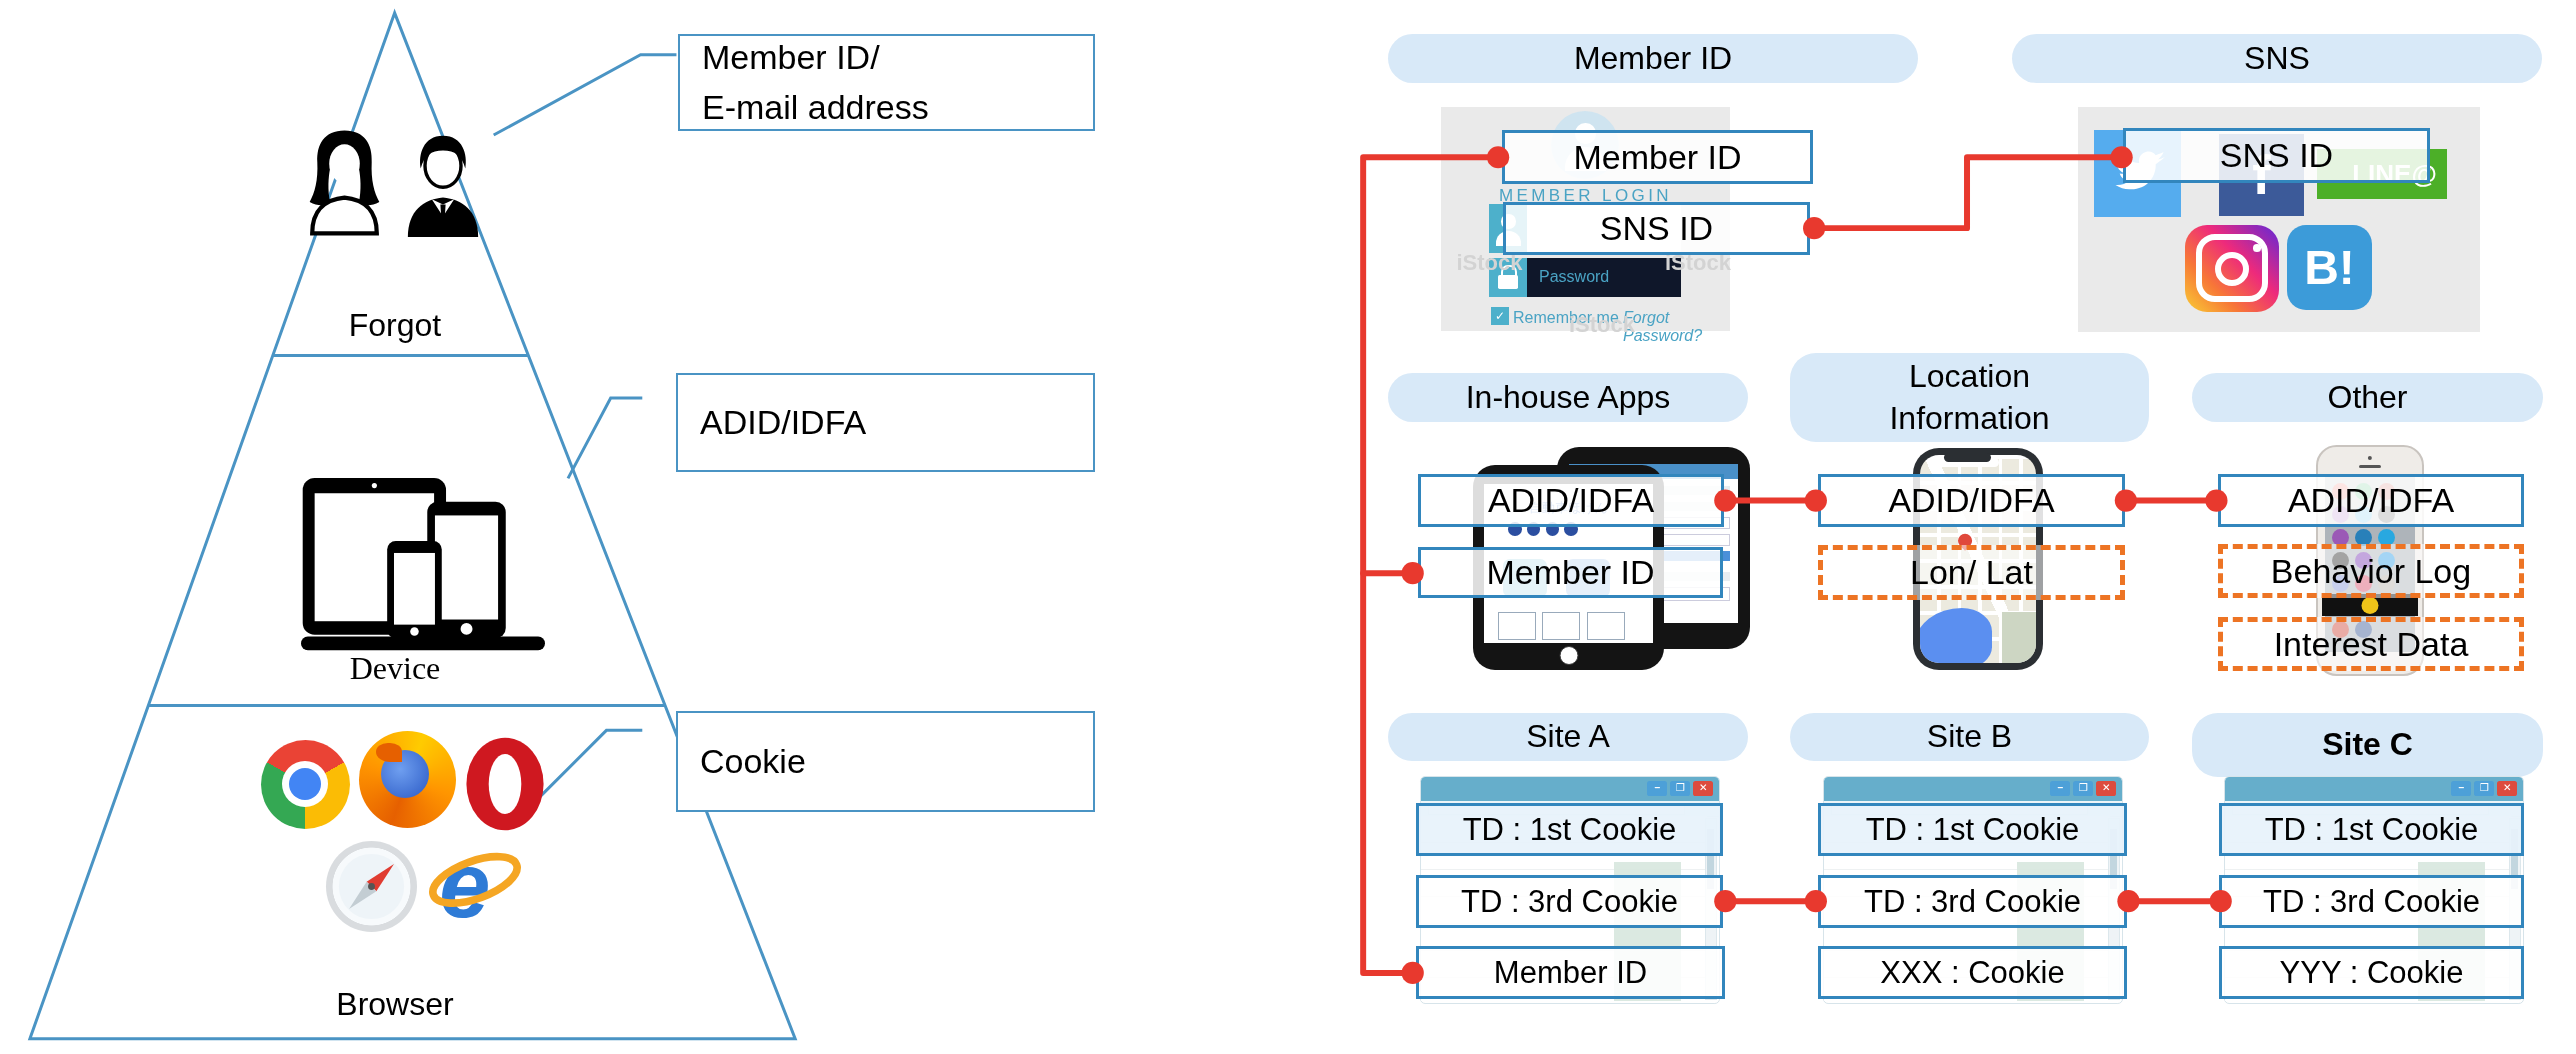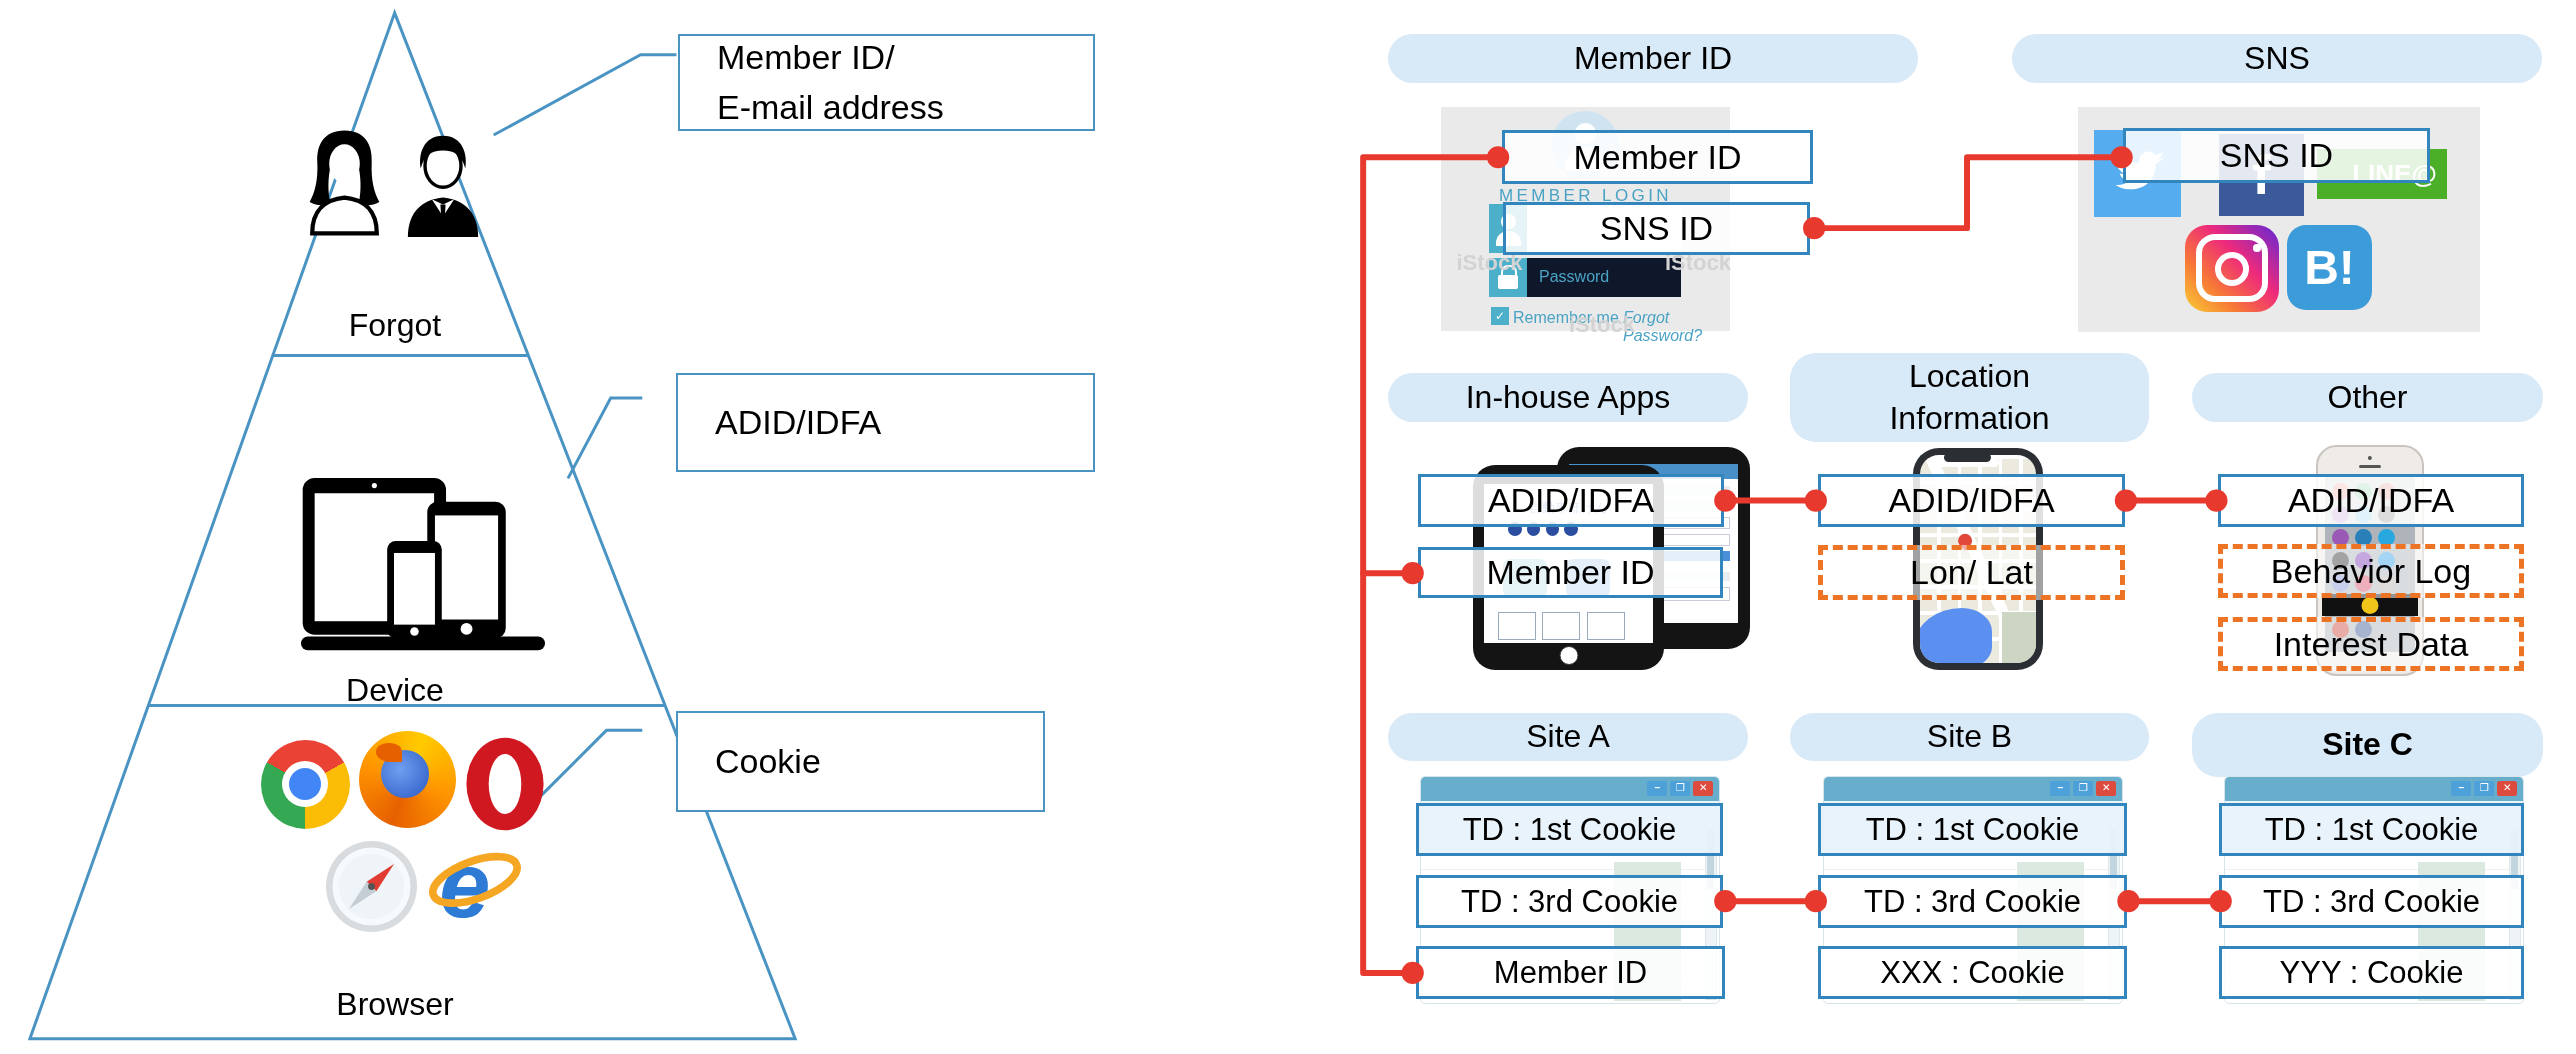--- a/index.html
+++ b/index.html
@@ -12,21 +12,21 @@
         font-size:32px;color:#000;text-align:center;white-space:pre-line;line-height:1.3;}
   
   .obox{position:absolute;background:rgba(255,255,255,.86);border:3.4px solid #3286bd;box-sizing:border-box;
         display:flex;align-items:center;justify-content:center;font-size:34px;color:#000;z-index:6;}
   .obox.tint{background:rgba(231,242,251,.93);}
   
   .dbox{position:absolute;background:rgba(255,255,255,.55);border:5.1px dashed #ed7424;box-sizing:border-box;
         display:flex;align-items:center;justify-content:center;font-size:34px;color:#000;z-index:6;}
   
   .callout{position:absolute;background:#fff;border:2.6px solid #4a94c4;box-sizing:border-box;display:flex;
-           flex-direction:column;justify-content:center;padding-left:37px;font-size:34px;line-height:1.45;z-index:5;}
+           flex-direction:column;justify-content:center;padding-left:22px;font-size:34px;line-height:1.45;z-index:5;}
   .lvl{position:absolute;font-size:32px;color:#000;text-align:center;transform:translate(-50%,-50%);}
   
   .gpanel{position:absolute;background:#eaeaea;z-index:2;}
   .wm{position:absolute;color:#d3d3d3;font-size:22px;font-weight:bold;z-index:3;}
   
   .teal{background:#4db0cb;}
   .tealtxt{color:#4aa3c4;}
   
   .bwin{position:absolute;background:#fff;border:1.7px solid #d7e4ea;border-radius:5.1px;z-index:2;}
   .btitle{position:absolute;left:0;right:0;top:0;height:24px;background:#66aecb;border-radius:4.3px 4.3px 0 0;}
@@ -57,21 +57,21 @@
       <path d="M462,15 L35,1216 L931,1216 Z"></path>
       <line x1="319" y1="416" x2="619" y2="416"></line>
       <line x1="174" y1="826" x2="779" y2="826"></line>
       <path d="M578,158 L750,64 L792,64"></path>
       <path d="M665,560 L715,466 L752,466"></path>
       <path d="M630,935 L710,855 L752,855"></path>
     </g>
   </svg>
 
   <div class="lvl" style="left:395px;top:325px;">Forgot</div>
-  <div class="lvl" style="left:395px;top:690px;">Device</div>
+  <div class="lvl" style="left:395px;top:668px;font-family:Liberation Serif, serif;">Device</div>
   <div class="lvl" style="left:395px;top:1004px;">Browser</div>
 
   <svg class="abs" style="left:302px;top:128px;z-index:2" width="85" height="108" viewBox="0 0 100 127">
     <path d="M50 3 C26 3 17 20 18 40 C19 62 15 76 9 87 C18 92 27 92 33 88 C30 72 31 58 33 48 C39 56 61 56 67 48 C69 58 70 72 67 88 C73 92 82 92 91 87 C85 76 81 62 82 40 C83 20 74 3 50 3 Z" fill="#000"></path>
     <ellipse cx="50" cy="42" rx="18" ry="23" fill="#fff"></ellipse>
     <path d="M12 124 C12 96 28 84 50 82 C72 84 88 96 88 124 Z" fill="#fff" stroke="#000" stroke-width="5"></path>
   </svg>
   <svg class="abs" style="left:401px;top:129px;z-index:2" width="84" height="108" viewBox="0 0 98 126">
     <ellipse cx="49" cy="43" rx="21" ry="25" fill="#fff" stroke="#000" stroke-width="4"></ellipse>
     <path d="M49 8 C26 8 20 30 23 46 C27 31 35 25 49 25 C63 25 71 31 75 46 C78 30 72 8 49 8 Z" fill="#000"></path>
@@ -120,21 +120,21 @@
     <ellipse cx="56" cy="48" rx="52" ry="22" fill="none" stroke="#f5a623" stroke-width="9" transform="rotate(-20 56 48)"></ellipse>
   </svg>
 
   <div class="callout" style="left:678px;top:34px;width:417px;height:97px;">
     <span>Member ID/</span>
     <span>E-mail address</span>
   </div>
   <div class="callout" style="left:676px;top:373px;width:419px;height:99px;">
     <span>ADID/IDFA</span>
   </div>
-  <div class="callout" style="left:676px;top:711px;width:369px;height:101px;">
+  <div class="callout" style="left:676px;top:711px;width:419px;height:101px;">
     <span>Cookie</span>
   </div>
 
   <div class="pill" style="left:1388px;top:34px;width:530px;height:49px;">Member ID</div>
   <div class="pill" style="left:2012px;top:34px;width:530px;height:49px;">SNS</div>
   <div class="pill" style="left:1388px;top:373px;width:360px;height:49px;">In-house Apps</div>
   <div class="pill" style="left:1790px;top:353px;width:359px;height:89px;">Location
 Information</div>
   <div class="pill" style="left:2192px;top:373px;width:351px;height:49px;">Other</div>
   <div class="pill" style="left:1388px;top:713px;width:360px;height:48px;">Site A</div>

